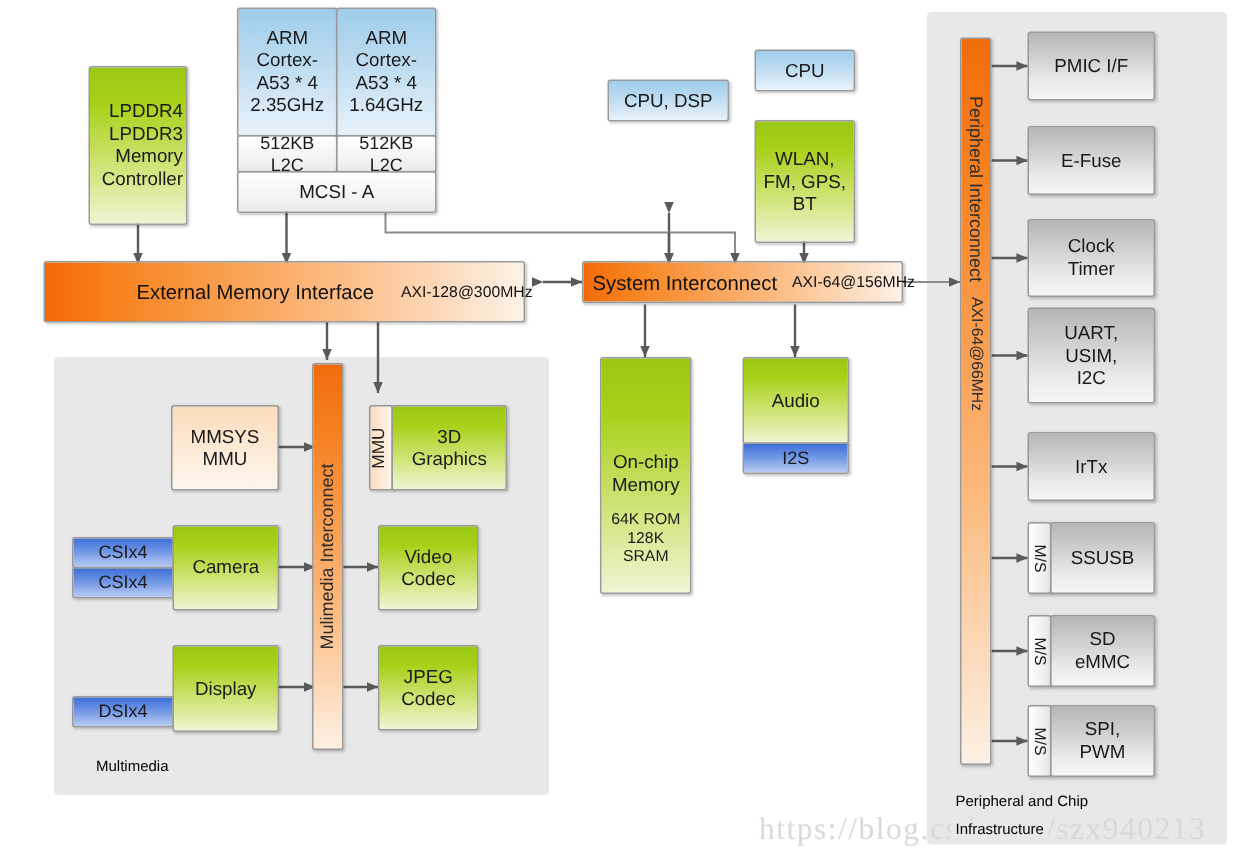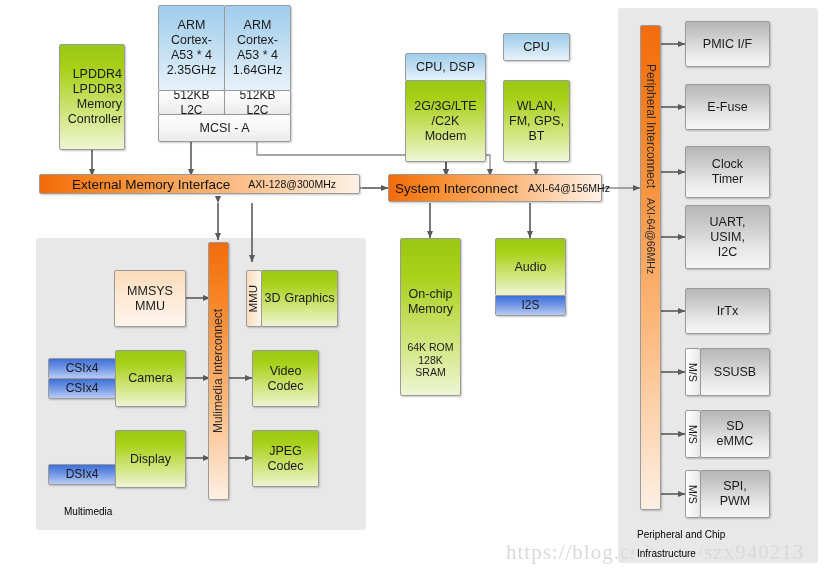--- a/index.html
+++ b/index.html
@@ -139,39 +139,34 @@
     </div>
     <div class="blk g-white" style="left:0;top:109px;width:133px;height:28px;">
       <span>MCSI - A</span>
     </div>
   </div>
 
   <div style="position:absolute;left:405px;top:33px;width:81px;height:109px;margin-top:20px;">
     <div class="blk g-blue" style="left:0;top:0;width:81px;height:28px;">
       <span>CPU, DSP</span>
     </div>
-    <div class="blk g-green" style="left:0;top:27px;width:81px;height:82px;flex-direction:column;">
-      <span>2G/3G/LTE</span>
-      <span>/C2K</span>
-      <span>Modem</span>
-    </div>
   </div>
 
   <div style="position:absolute;left:503px;top:33px;width:67px;height:109px;">
     <div class="blk g-blue" style="left:0;top:0;width:67px;height:28px;">
       <span>CPU</span>
     </div>
     <div class="blk g-green" style="left:0;top:27px;width:67px;height:82px;flex-direction:column;margin-top:20px;">
       <span>WLAN,</span>
       <span>FM, GPS,</span>
       <span>BT</span>
     </div>
   </div>
 
-  <div class="bar-h g-orange-h" style="left:39px;top:174px;width:321px;height:20px;">
+  <div class="bar-h g-orange-h" style="left:29px;top:174px;width:321px;height:41px;padding-left:29px;">
     <span class="bname" style="margin-left:32px;">External Memory Interface</span>
     <span class="bspec" style="margin-left:18px;">AXI-128@300MHz</span>
   </div>
 
   <div class="bar-h g-orange-h" style="left:388px;top:174px;width:214px;height:28px;">
     <span class="bname" style="margin-left:6px;">System Interconnect</span>
     <span class="bspec" style="margin-left:10px;">AXI-64@156MHz</span>
   </div>
 
   <div class="blk g-orange" style="left:208px;top:242px;width:21px;height:258px;">
@@ -180,21 +175,21 @@
 
   <div class="blk g-peach" style="left:114px;top:270px;width:72px;height:57px;flex-direction:column;">
     <span>MMSYS</span>
     <span>MMU</span>
   </div>
 
   <div style="position:absolute;left:246px;top:270px;width:92px;height:57px;">
     <div class="blk g-peach-v" style="left:0;top:0;width:16px;height:57px;">
       <span class="vtext-up" style="font-size:11.5px;">MMU</span>
     </div>
-    <div class="blk g-green" style="left:15px;top:0;width:77px;height:57px;flex-direction:row;">
+    <div class="blk g-green" style="left:15px;top:0;width:77px;height:57px;flex-direction:column;">
       <span>3D</span>
       <span>Graphics</span>
     </div>
   </div>
 
   <div style="position:absolute;left:48px;top:350px;width:138px;height:57px;">
     <div class="blk g-blue-d" style="left:0;top:8px;width:68px;height:21px;font-size:12px;">
       <span>CSIx4</span>
     </div>
     <div class="blk g-blue-d" style="left:0;top:28px;width:68px;height:21px;font-size:12px;">
@@ -221,23 +216,23 @@
 
   <div class="blk g-green" style="left:252px;top:430px;width:67px;height:57px;flex-direction:column;">
     <span>JPEG</span>
     <span>Codec</span>
   </div>
 
   <div class="panel-label" style="left:64px;top:506px;">Multimedia</div>
 
   <div class="blk g-green" style="left:400px;top:238px;width:61px;height:158px;flex-direction:column;
               justify-content:flex-start;">
-    <span style="margin-top:48px;">On-chip</span>
+    <span style="margin-top:62px;">On-chip</span>
     <span>Memory</span>
-    <span style="margin-top:24px;font-size:10.5px;">64K ROM</span>
+    <span style="margin-top:9px;font-size:10.5px;">64K ROM</span>
     <span style="font-size:10.5px;">128K SRAM</span>
   </div>
 
   <div style="position:absolute;left:495px;top:238px;width:71px;height:78px;">
     <div class="blk g-green" style="left:0;top:0;width:71px;height:58px;">
       <span>Audio</span>
     </div>
     <div class="blk g-blue-d" style="left:0;top:57px;width:71px;height:21px;font-size:12px;">
       <span>I2S</span>
     </div>

